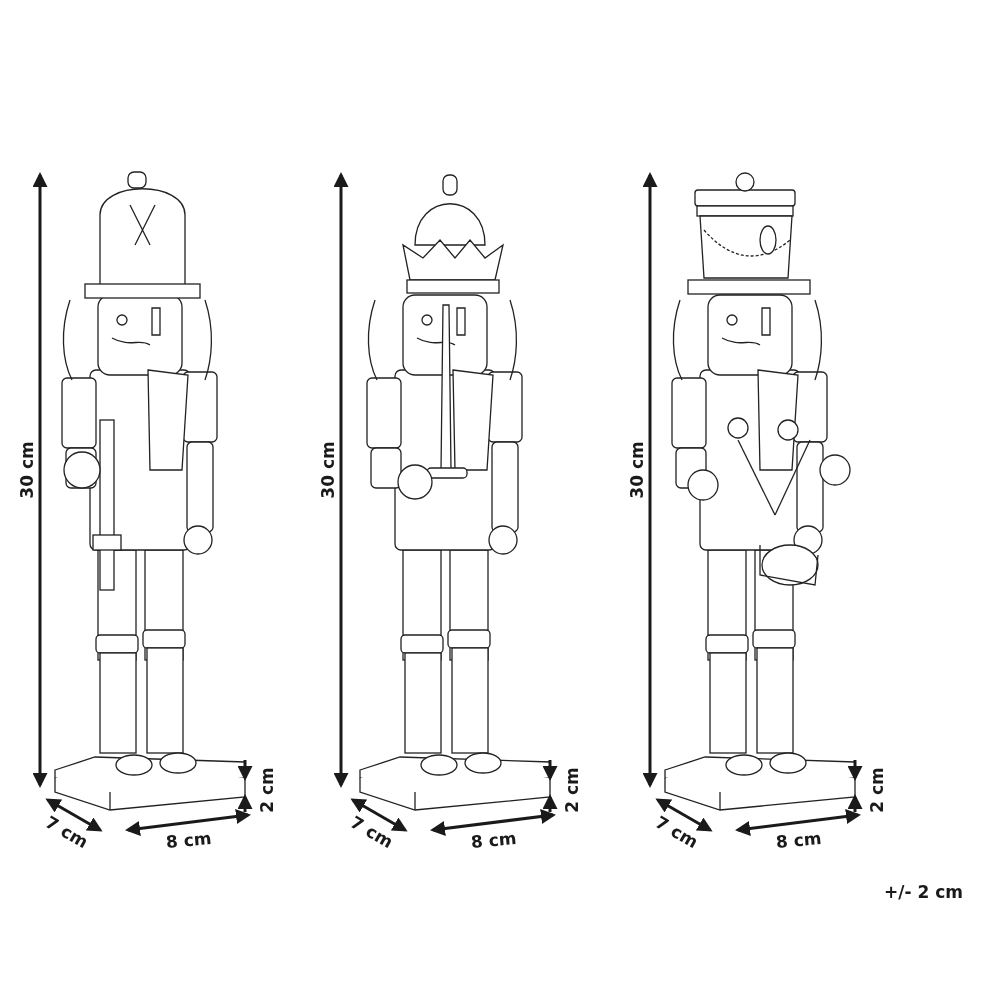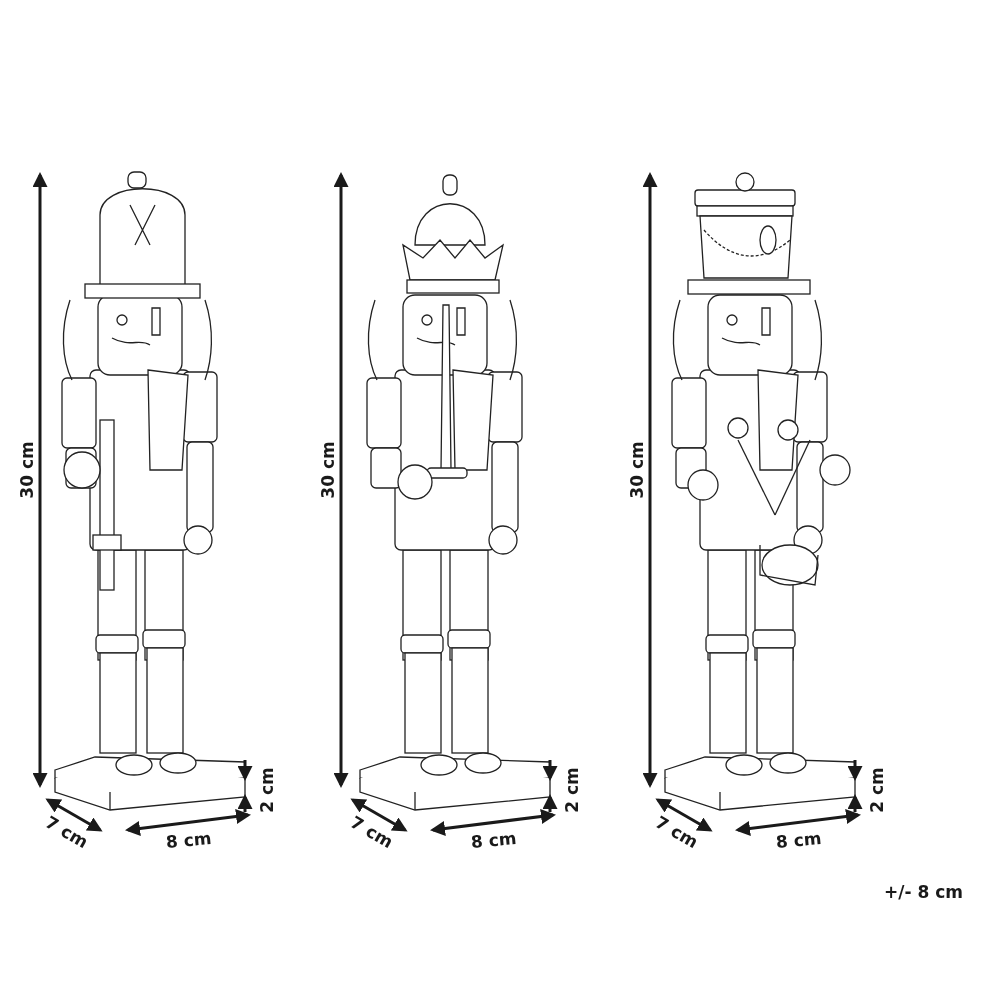--- a/index.html
+++ b/index.html
@@ -132,13 +132,13 @@
     <line x1="245" y1="812" x2="245" y2="797" stroke="#1a1a1a" stroke-width="3" marker-end="url(#ah)"></line>
     <line x1="48" y1="800" x2="100" y2="830" stroke="#1a1a1a" stroke-width="3" marker-start="url(#ah)" marker-end="url(#ah)"></line>
     <line x1="128" y1="830" x2="248" y2="815" stroke="#1a1a1a" stroke-width="3" marker-start="url(#ah)" marker-end="url(#ah)"></line>
   </svg>
   <div class="lbl vlbl" style="left:-2px;top:460px;">30 cm</div>
   <div class="lbl" style="left:44px;top:822px;transform:rotate(30deg);">7 cm</div>
   <div class="lbl" style="left:166px;top:830px;transform:rotate(-5deg);">8 cm</div>
   <div class="lbl vlbl" style="left:244px;top:780px;">2 cm</div>
 </div>
 
-<div class="tol">+/- 8 cm</div>
+<div class="tol">+/- 2 cm</div>
 
 </body></html>

